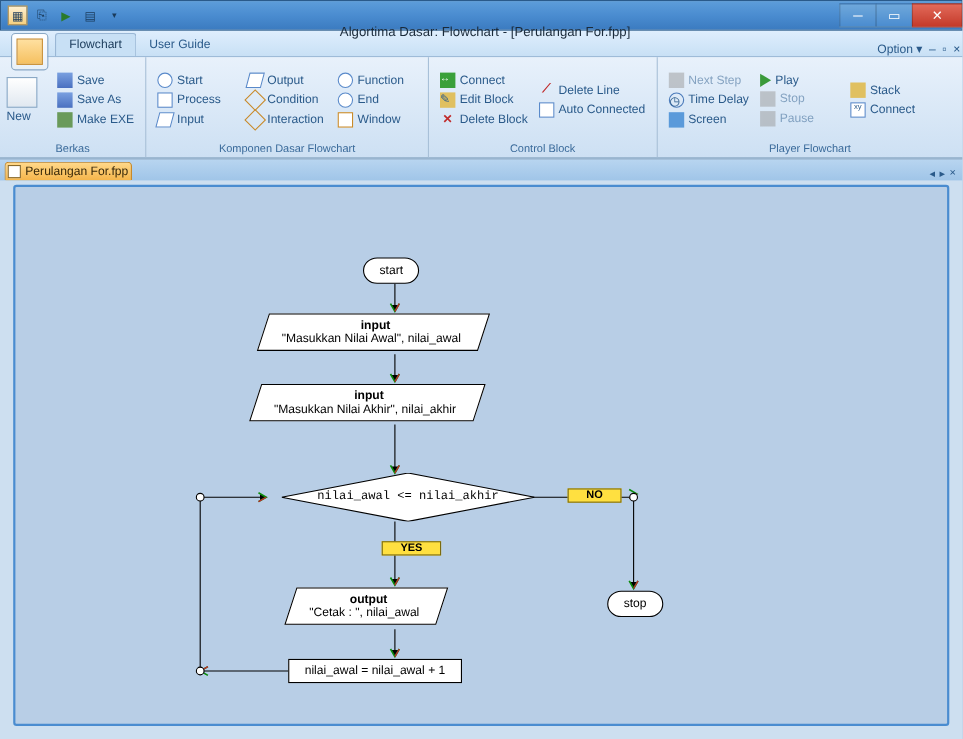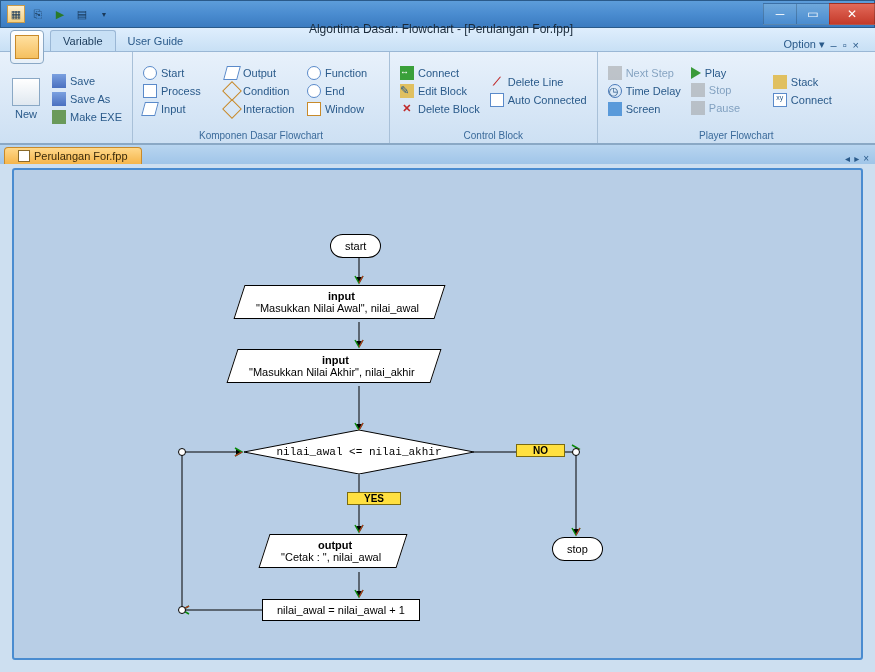--- a/index.html
+++ b/index.html
@@ -11,37 +11,37 @@
 .qat-icon { width:18px; height:18px; display:flex; align-items:center; justify-content:center; font-size:11px; color:#1a3a5a; }
 .title { flex:1; text-align:center; color:#1a2a3a; font-size:12px;margin-top:29px; }
 .winbtns { display:flex; }
 .winbtn { width:34px; height:22px; display:flex; align-items:center; justify-content:center; font-size:12px; color:#fff; border:1px solid rgba(0,0,0,0.2); margin-right:-1px; background:linear-gradient(#6fa8db,#4a8cd0); }
 .winbtn.close { background:linear-gradient(#e26a5a,#c43a2a); width:46px; }
 
 
 .menubar { height:24px; background:linear-gradient(#dfeefd,#c8e0f5); border-bottom:1px solid #9ab7d5; display:flex; align-items:end; padding-left:50px; }
 .menutab { padding:4px 12px 4px; font-size:11px; color:#2a5a8a; cursor:pointer; }
 .menutab.active { background:#c8e0f5; border:1px solid #9ab7d5; border-bottom:none; border-radius:3px 3px 0 0; color:#1a3a5a; }
-.menuright { margin-left:auto; display:flex; align-items:center; padding-right:16px; gap:6px; font-size:11px; color:#2a5a8a; }
+.menuright { margin-left:auto; display:flex; align-items:center; padding-right:2px; gap:6px; font-size:11px; color:#2a5a8a; }
 
 
 .ribbon { height:92px; background:linear-gradient(#e8f1fb,#cde0f3); border-bottom:1px solid #8aa8c5; display:flex; }
 .rgroup { border-right:1px solid #a8c0d8; padding:2px 6px 0; display:flex; flex-direction:column; }
 .rgroup-body { flex:1; display:flex; gap:2px; }
 .rgroup-label { text-align:center; font-size:10px; color:#3a6a9a; padding:2px 0; }
-.rbig { width:40px; display:flex; flex-direction:column; align-items:center; justify-content:center; gap:2px; font-size:11px; color:#2a5a8a; cursor:pointer; }
+.rbig { width:40px; display:flex; flex-direction:column; justify-content:center; gap:2px; font-size:11px; color:#2a5a8a; cursor:pointer; }
 .rbig .ico { width:28px; height:28px; }
 .rcol { display:flex; flex-direction:column; gap:2px; justify-content:center; }
 .ritem { display:flex; align-items:center; gap:4px; font-size:11px; color:#2a5a8a; padding:1px 4px; cursor:pointer; white-space:nowrap; }
 .ritem .i { width:14px; height:14px; display:inline-block; }
 .rgroup.wide .rcol { min-width:80px; }
 
 
 .tabstrip { height:20px; background:linear-gradient(#b8d5f0,#a0c5e8); display:flex; align-items:end; padding-left:4px; border-top:1px solid #8aa8c5; }
-.filetab { background:linear-gradient(#ffd88a,#f5b54a); border:1px solid #c88a2a; border-bottom:none; border-radius:4px 4px 0 0; padding:2px 13px; font-size:11px; color:#3a2a0a; display:flex; align-items:center; gap:4px; }
+.filetab { background:linear-gradient(#ffd88a,#f5b54a); border:1px solid #c88a2a; border-bottom:none; border-radius:4px 4px 0 0; padding:2px 2px; font-size:11px; color:#3a2a0a; display:flex; align-items:center; gap:4px; }
 .tabstrip-right { margin-left:auto; display:flex; gap:4px; padding-right:6px; font-size:10px; color:#2a5a8a; }
 
 
 .canvas-wrap { position:absolute; left:12px; right:12px; top:168px; bottom:12px; background:#b8cee6; border:2px solid #4a8cd0; border-radius:3px; overflow:hidden; }
 .flowchart { position:relative; width:100%; height:100%; font-family:"Courier New",monospace; font-size:11px; }
 
 
 .fc { position:absolute; background:#fff; border:1px solid #000; display:flex; flex-direction:column; align-items:center; justify-content:center; text-align:center; }
 .terminator { border-radius:50%/100%; height:24px; padding:0 14px; }
 .io { transform:skewX(-18deg); padding:4px 18px; }
@@ -84,21 +84,21 @@
     <div class="winbtn">▭</div>
     <div class="winbtn close">✕</div>
   </div>
 </div>
 
 <div class="app-icon">
     <div class="app-icon-inner"></div>
   </div>
 
 <div class="menubar">
-  <div class="menutab active">Variable</div>
+  <div class="menutab active">Flowchart</div>
   <div class="menutab">User Guide</div>
   <div class="menuright">
     <span><span>Option</span> ▾</span>
     <span>–</span>
     <span>▫</span>
     <span>×</span>
   </div>
 </div>
 
 <div class="ribbon">
@@ -116,20 +116,21 @@
         <div class="ritem">
             <span class="i i-disk"></span>
             <span>Save As</span>
           </div>
         <div class="ritem">
             <span class="i" style="background:#6a9a5a"></span>
             <span>Make EXE</span>
           </div>
       </div>
     </div>
+    <div class="rgroup-label">Berkas</div>
   </div>
 
   <div class="rgroup wide">
     <div class="rgroup-body">
       <div class="rcol">
         <div class="ritem">
             <span class="i i-oval"></span>
             <span>Start</span>
           </div>
         <div class="ritem">
@@ -311,21 +312,21 @@
     <div class="fc io" style="left:225px;top:115px;">
       <span><b>input</b></span>
       <span>"Masukkan Nilai Awal", nilai_awal</span>
     </div>
 
     <div class="fc io" style="left:218px;top:179px;">
       <span><b>input</b></span>
       <span>"Masukkan Nilai Akhir", nilai_akhir</span>
     </div>
 
-    <div class="decision-border" style="left:230px;top:260px;">
+    <div class="decision-border" style="left:242px;top:260px;">
       <svg viewBox="0 0 230 44" preserveAspectRatio="none">
           <polygon points="115,0 230,22 115,44 0,22" fill="#fff" stroke="#000"></polygon>
         </svg>
       <div style="position:absolute;inset:0;display:flex;align-items:center;justify-content:center;font-family:'Courier New',monospace;font-size:11px;">nilai_awal &lt;= nilai_akhir</div>
     </div>
 
     <div class="label" style="left:333px;top:322px;">YES</div>
     <div class="label" style="left:502px;top:274px;">NO</div>
 
     <div class="dot" style="left:164px;top:278px;"></div>

